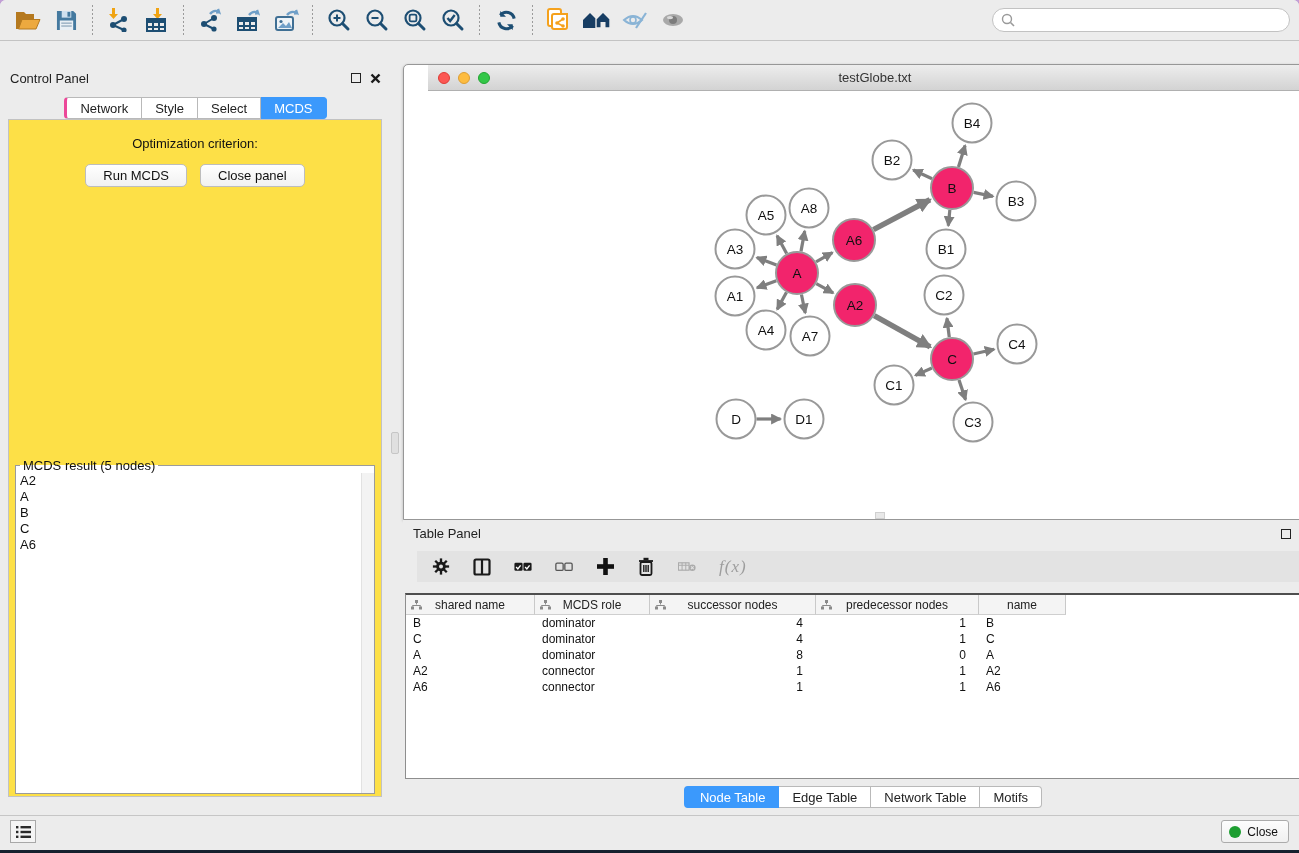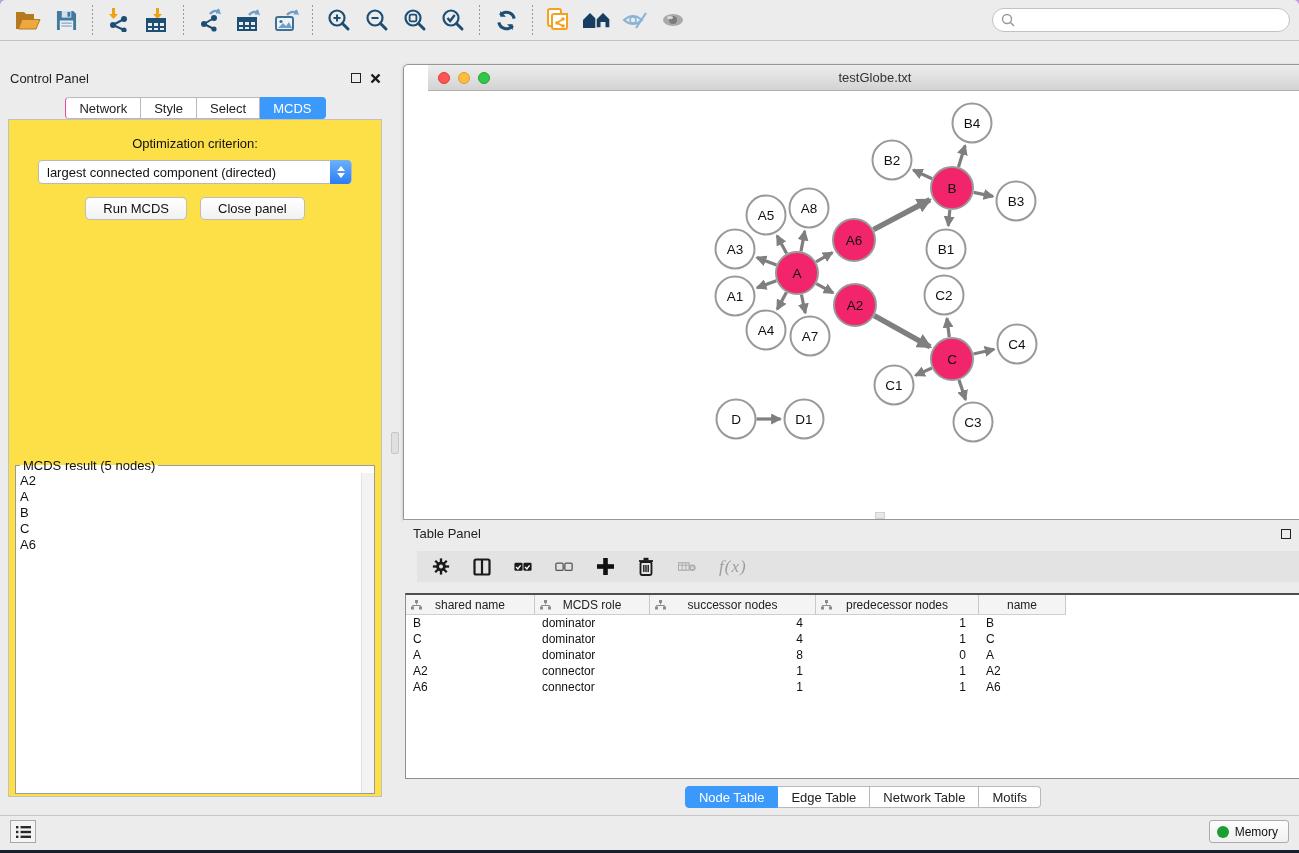--- a/index.html
+++ b/index.html
@@ -44,21 +44,21 @@
   
   .control-panel { width:391px; position:relative; flex:none; }
   .panel-head { height:28px; display:flex; align-items:center; padding:0 10px; font-size:13px; color:#222; }
   .panel-head .ph-icons { margin-left:auto; display:flex; gap:9px; align-items:center; }
   .float-box { width:10px; height:10px; border:1.6px solid #222; }
   .seg-row { position:relative; z-index:2; display:flex; justify-content:center; margin-top:5px; }
   .seg-btn {
     background:#fff; border:1px solid #b9b9b9; border-left:none;
     padding:2px 13px; font-size:13px; height:22px; display:flex; align-items:center; color:#222;
   }
-  .seg-btn:first-child { border-left:1px solid #ec4899; border-radius:4px 0 0 4px; }
+  .seg-btn:first-child { border-left:3px solid #ec4899; border-radius:4px 0 0 4px; }
   .seg-btn:last-child { border-radius:0 4px 4px 0; }
   .seg-btn.active { background:#3b99fc; border-color:#3b99fc; color:#fff; }
   .cp-content {
     position:absolute; top:55px; left:8px; right:9px; bottom:18px;
     background:#fde047; border:1px solid #c2c2c2;
   }
   .opt-label { text-align:center; margin-top:16px; font-size:13px; color:#111; }
   .dropdown {
     width:314px; height:24px; margin:9px auto 0; background:#fff;
     border:1px solid #b9b9b9; border-radius:4px; display:flex; align-items:center;
@@ -317,27 +317,20 @@
         </span>
       </div>
       <div class="seg-row">
           <div class="seg-btn">Network</div>
           <div class="seg-btn">Style</div>
           <div class="seg-btn">Select</div>
           <div class="seg-btn active">MCDS</div>
         </div>
       <div class="cp-content">
         <div class="opt-label">Optimization criterion:</div>
-        <div class="dropdown">
-          <span>largest connected component (directed)</span>
-          <span class="dd-stepper">
-            <span class="dd-up"></span>
-              <span class="dd-down"></span>
-          </span>
-        </div>
         <div class="btn-row">
           <div class="mac-btn">Run MCDS</div>
           <div class="mac-btn">Close panel</div>
         </div>
         <fieldset class="result">
           <legend>MCDS result (5 nodes)</legend>
           <div class="result-list">
               <div class="list-item">A2</div>
               <div class="list-item">A</div>
               <div class="list-item">B</div>
@@ -654,16 +647,16 @@
             <rect x="4.5" y="1" width="10.5" height="2.4"></rect>
           <rect x="0" y="5.8" width="2.4" height="2.4"></rect>
             <rect x="4.5" y="5.8" width="10.5" height="2.4"></rect>
           <rect x="0" y="10.6" width="2.4" height="2.4"></rect>
             <rect x="4.5" y="10.6" width="10.5" height="2.4"></rect>
         </g>
       </svg>
     </div>
     <div class="memory-btn">
       <span class="mem-dot"></span>
-      <span>Memory</span>
+      <span>Close</span>
     </div>
   </div>
 </div>
 
 </body></html>

